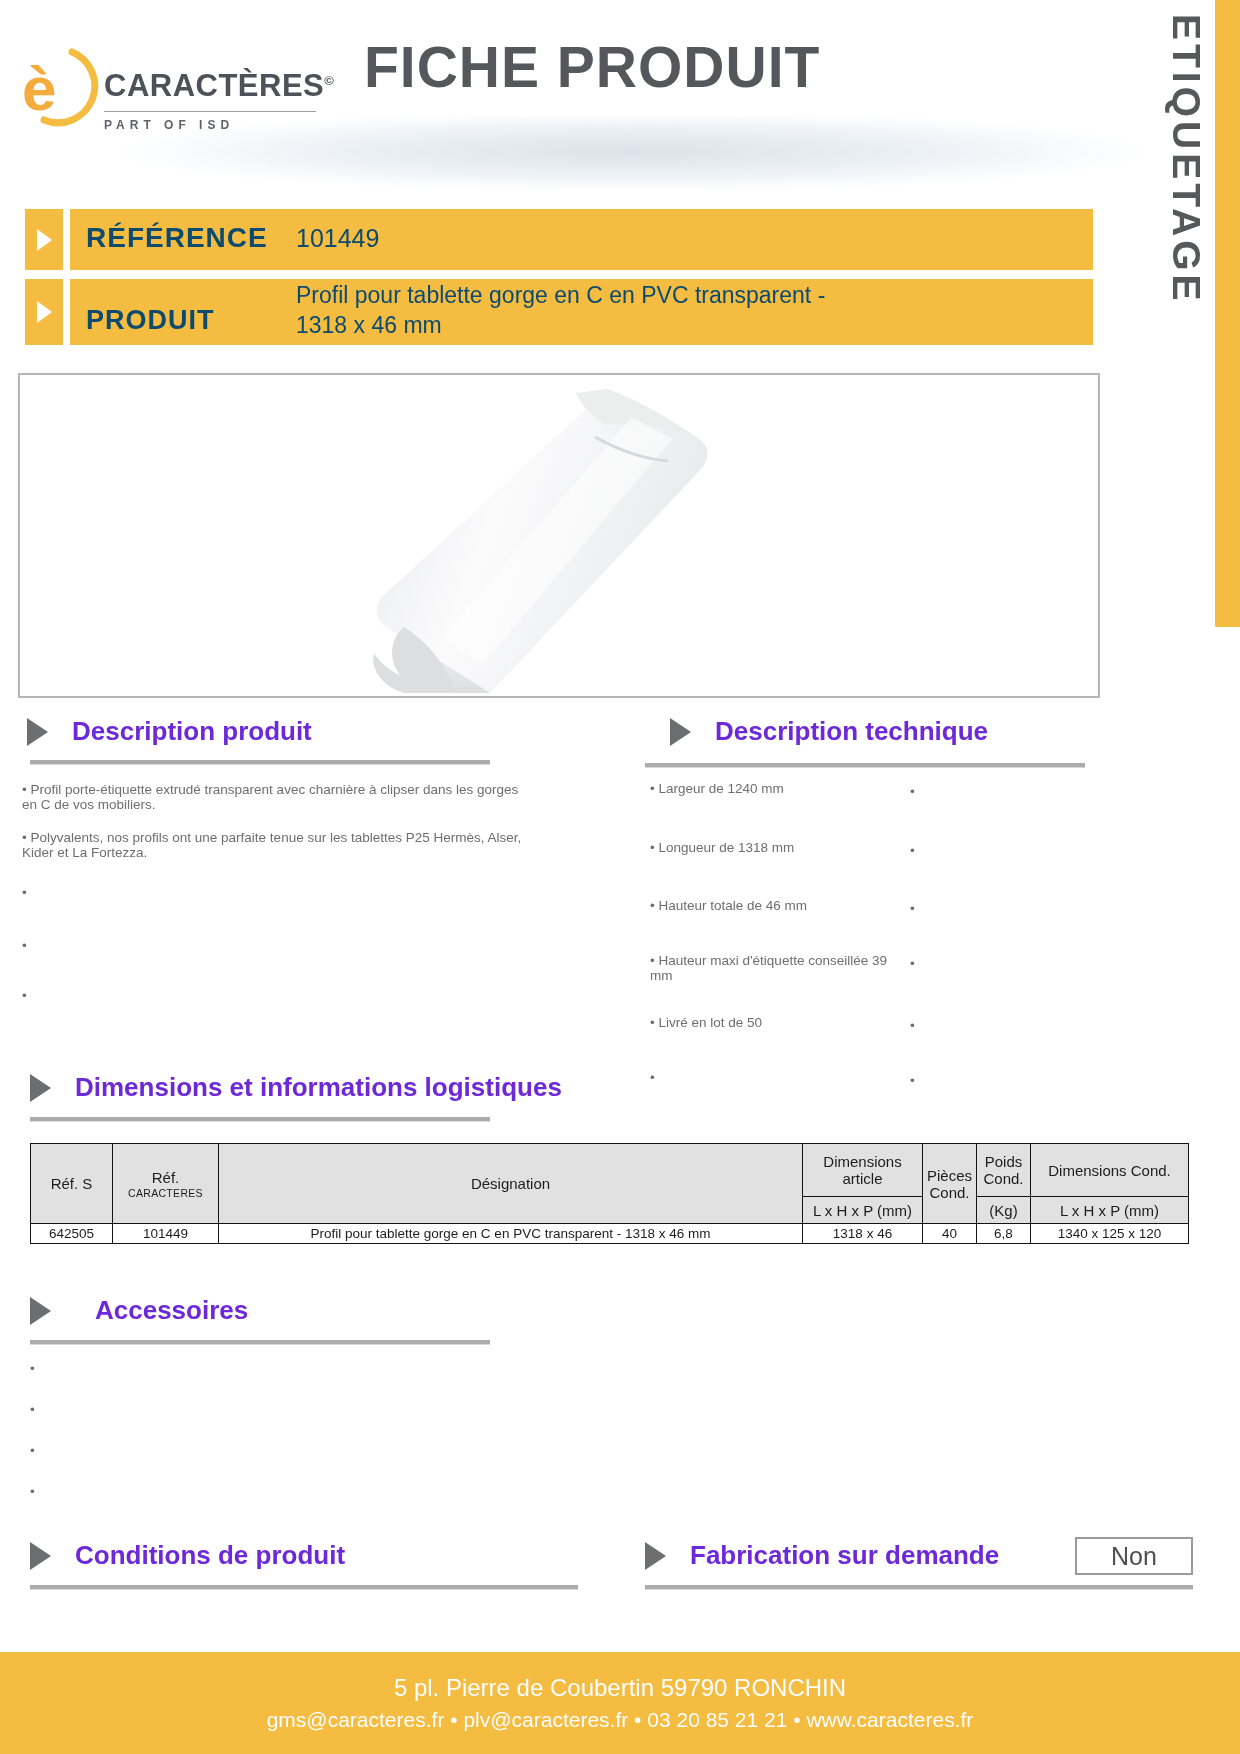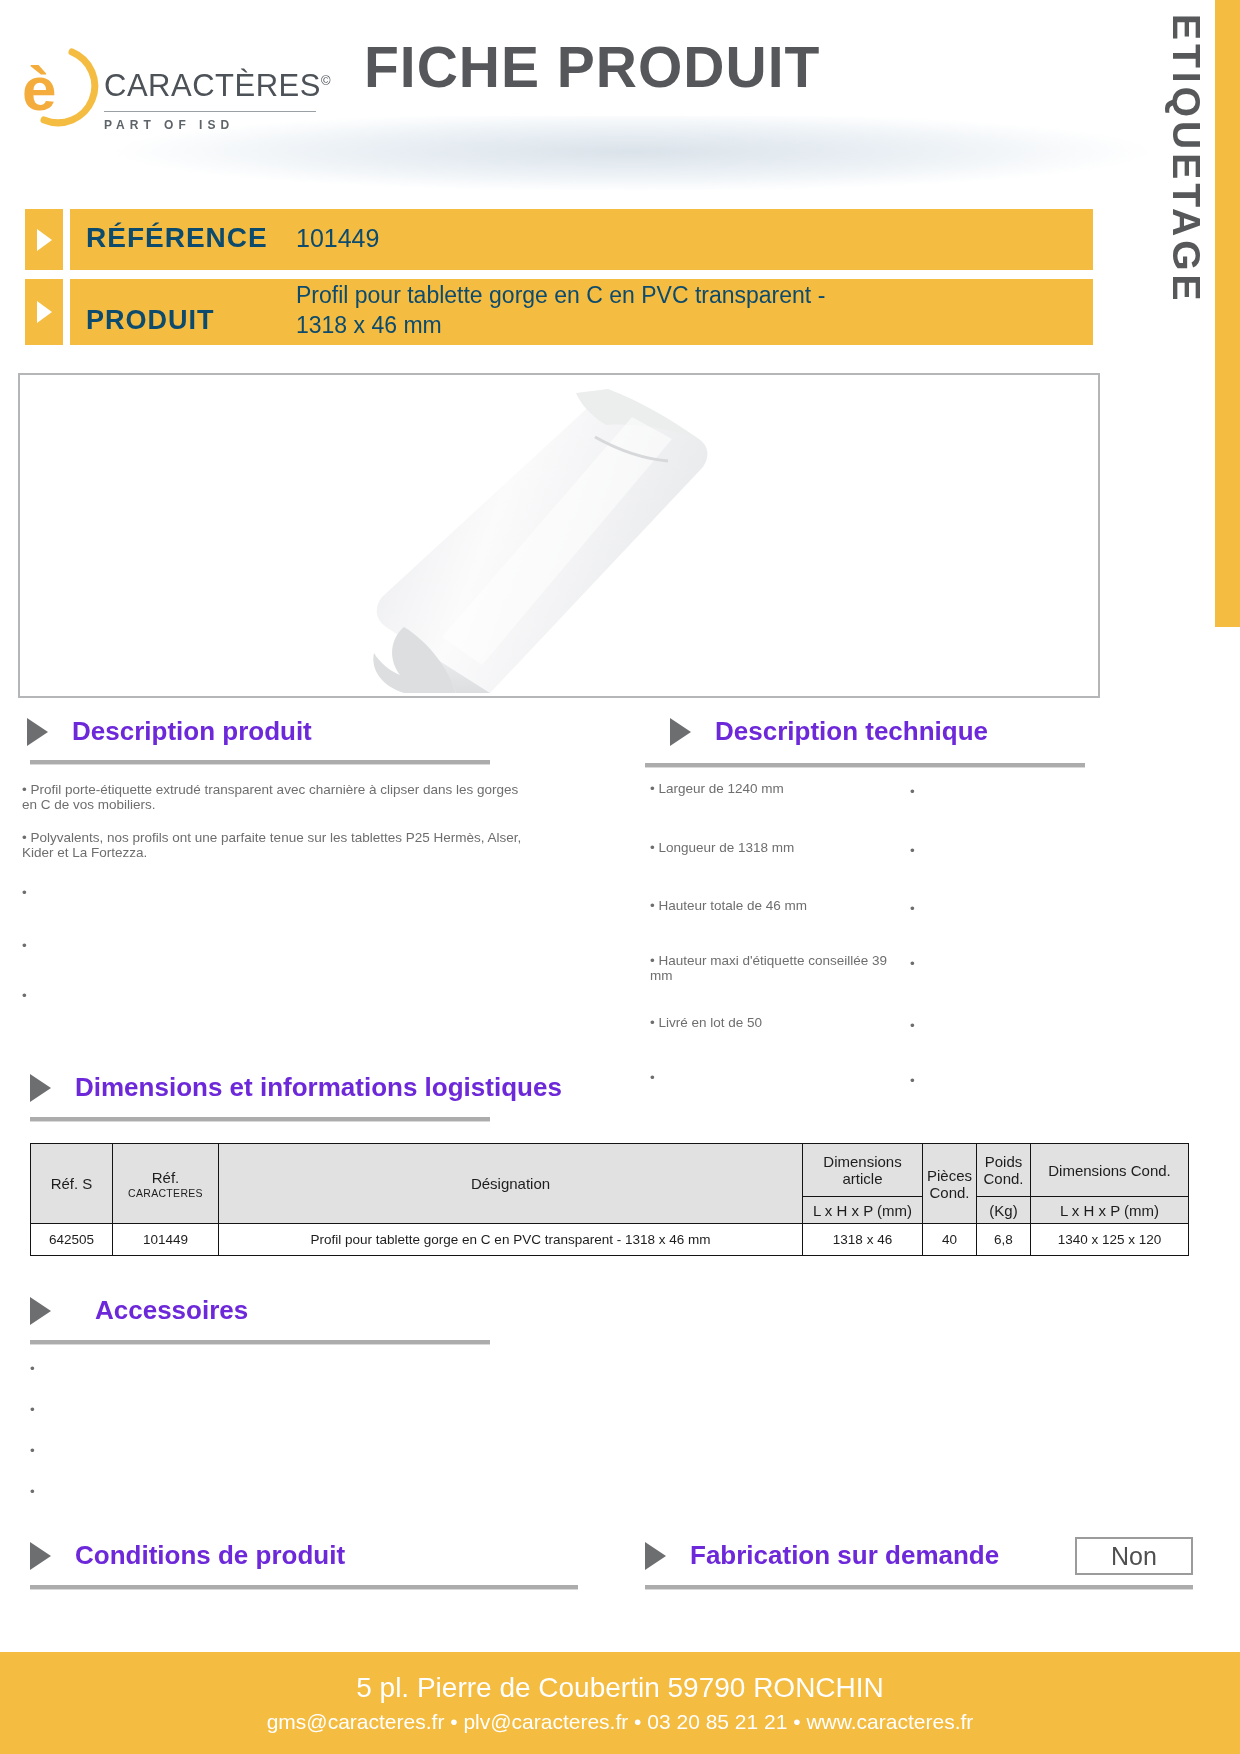--- a/index.html
+++ b/index.html
@@ -4,21 +4,21 @@
 <style>
   * { margin:0; padding:0; box-sizing:border-box; }
   body { background:#888; font-family:"Liberation Sans", sans-serif; }
   #page {
     position:relative; width:1240px; height:1754px; margin:0 auto;
     background:#ffffff; overflow:hidden;
   }
   
   .logo-mark { position:absolute; left:14px; top:40px; width:92px; height:92px; }
   .brand-text { position:absolute; left:104px; top:68px; width:230px; }
-  .brand-name { font-size:31px; font-weight:400; color:#4c5257; letter-spacing:0.5px; white-space:nowrap; }
+  .brand-name { font-size:31px; font-weight:700; color:#4c5257; letter-spacing:0.5px; white-space:nowrap; }
   .brand-name sup { font-size:13px; color:#4c5257; }
   .brand-divider { width:212px; height:1px; background:#9aa0a4; margin-top:7px; }
   .brand-sub { margin-top:6px; font-size:12px; font-weight:700; color:#5d6368; letter-spacing:5px; }
   .page-title { position:absolute; left:364px; top:34px; font-size:57px; font-weight:700;
     color:#56575a; letter-spacing:1px; white-space:nowrap; }
   .soft-band { position:absolute; left:0; top:116px; width:1215px; height:74px;
     background:radial-gradient(55% 70% at 52% 48%, #dbe3ea 0%, #e9eff4 38%, rgba(255,255,255,0) 78%); }
   
   .side-strip { position:absolute; right:0; top:0; width:25px; height:627px; }
   .side-label { position:absolute; right:32px; top:14px; writing-mode:vertical-rl;
@@ -52,31 +52,31 @@
   .tech-row .left-txt { position:absolute; left:0; top:0; width:256px; display:inline-block; }
   .tech-row .right-dot { position:absolute; left:260px; top:0; }
   .right-dot::before { content:"•"; color:#6e6e6e; font-size:13.5px; }
   
   table.log { position:absolute; left:30px; top:1143px; border-collapse:collapse;
     table-layout:fixed; width:1158px; font-size:15px; color:#1d1d1d; }
   table.log th, table.log td { border:1.6px solid #141414; text-align:center; vertical-align:middle; padding:2px 3px; font-weight:400; }
   table.log th { background:#e1e1e1; }
   table.log .h1 { height:53px; }
   table.log .h2 { height:27px; font-size:15px; }
-  table.log .data td { height:32px; background:#fff; font-size:13.5px; }
+  table.log .data td { height:20px; background:#fff; font-size:13.5px; }
   .ref-sub { display:block; font-size:10.5px; letter-spacing:0.3px; margin-top:1px; }
   
   .non-box { position:absolute; left:1075px; top:1537px; width:118px; height:38px;
     background:#fff; border:2px solid #9b9b9b; font-size:25px; color:#4f4f4f;
     display:flex; align-items:center; justify-content:center; }
   
   .footer { position:absolute; left:0; top:1652px; width:1240px; height:102px;
     display:flex; flex-direction:column; align-items:center; justify-content:center; gap:6px;
     color:#ffffff; }
-  .footer .f1 { font-size:28px; }
+  .footer .f1 { font-size:24px; }
   .footer .f2 { font-size:21px; }
 </style>
 </head>
 <body>
 
 <div id="page">
 
   <svg class="logo-mark" viewBox="0 0 92 92">
     <path d="M 58,12 A 34,34 0 1 1 30,80" fill="none" stroke="#F4BC40" stroke-width="7" stroke-linecap="round"></path>
     <text x="8" y="70" font-family="Liberation Sans, sans-serif" font-size="62" font-weight="700" fill="#F4AC3C">è</text>

